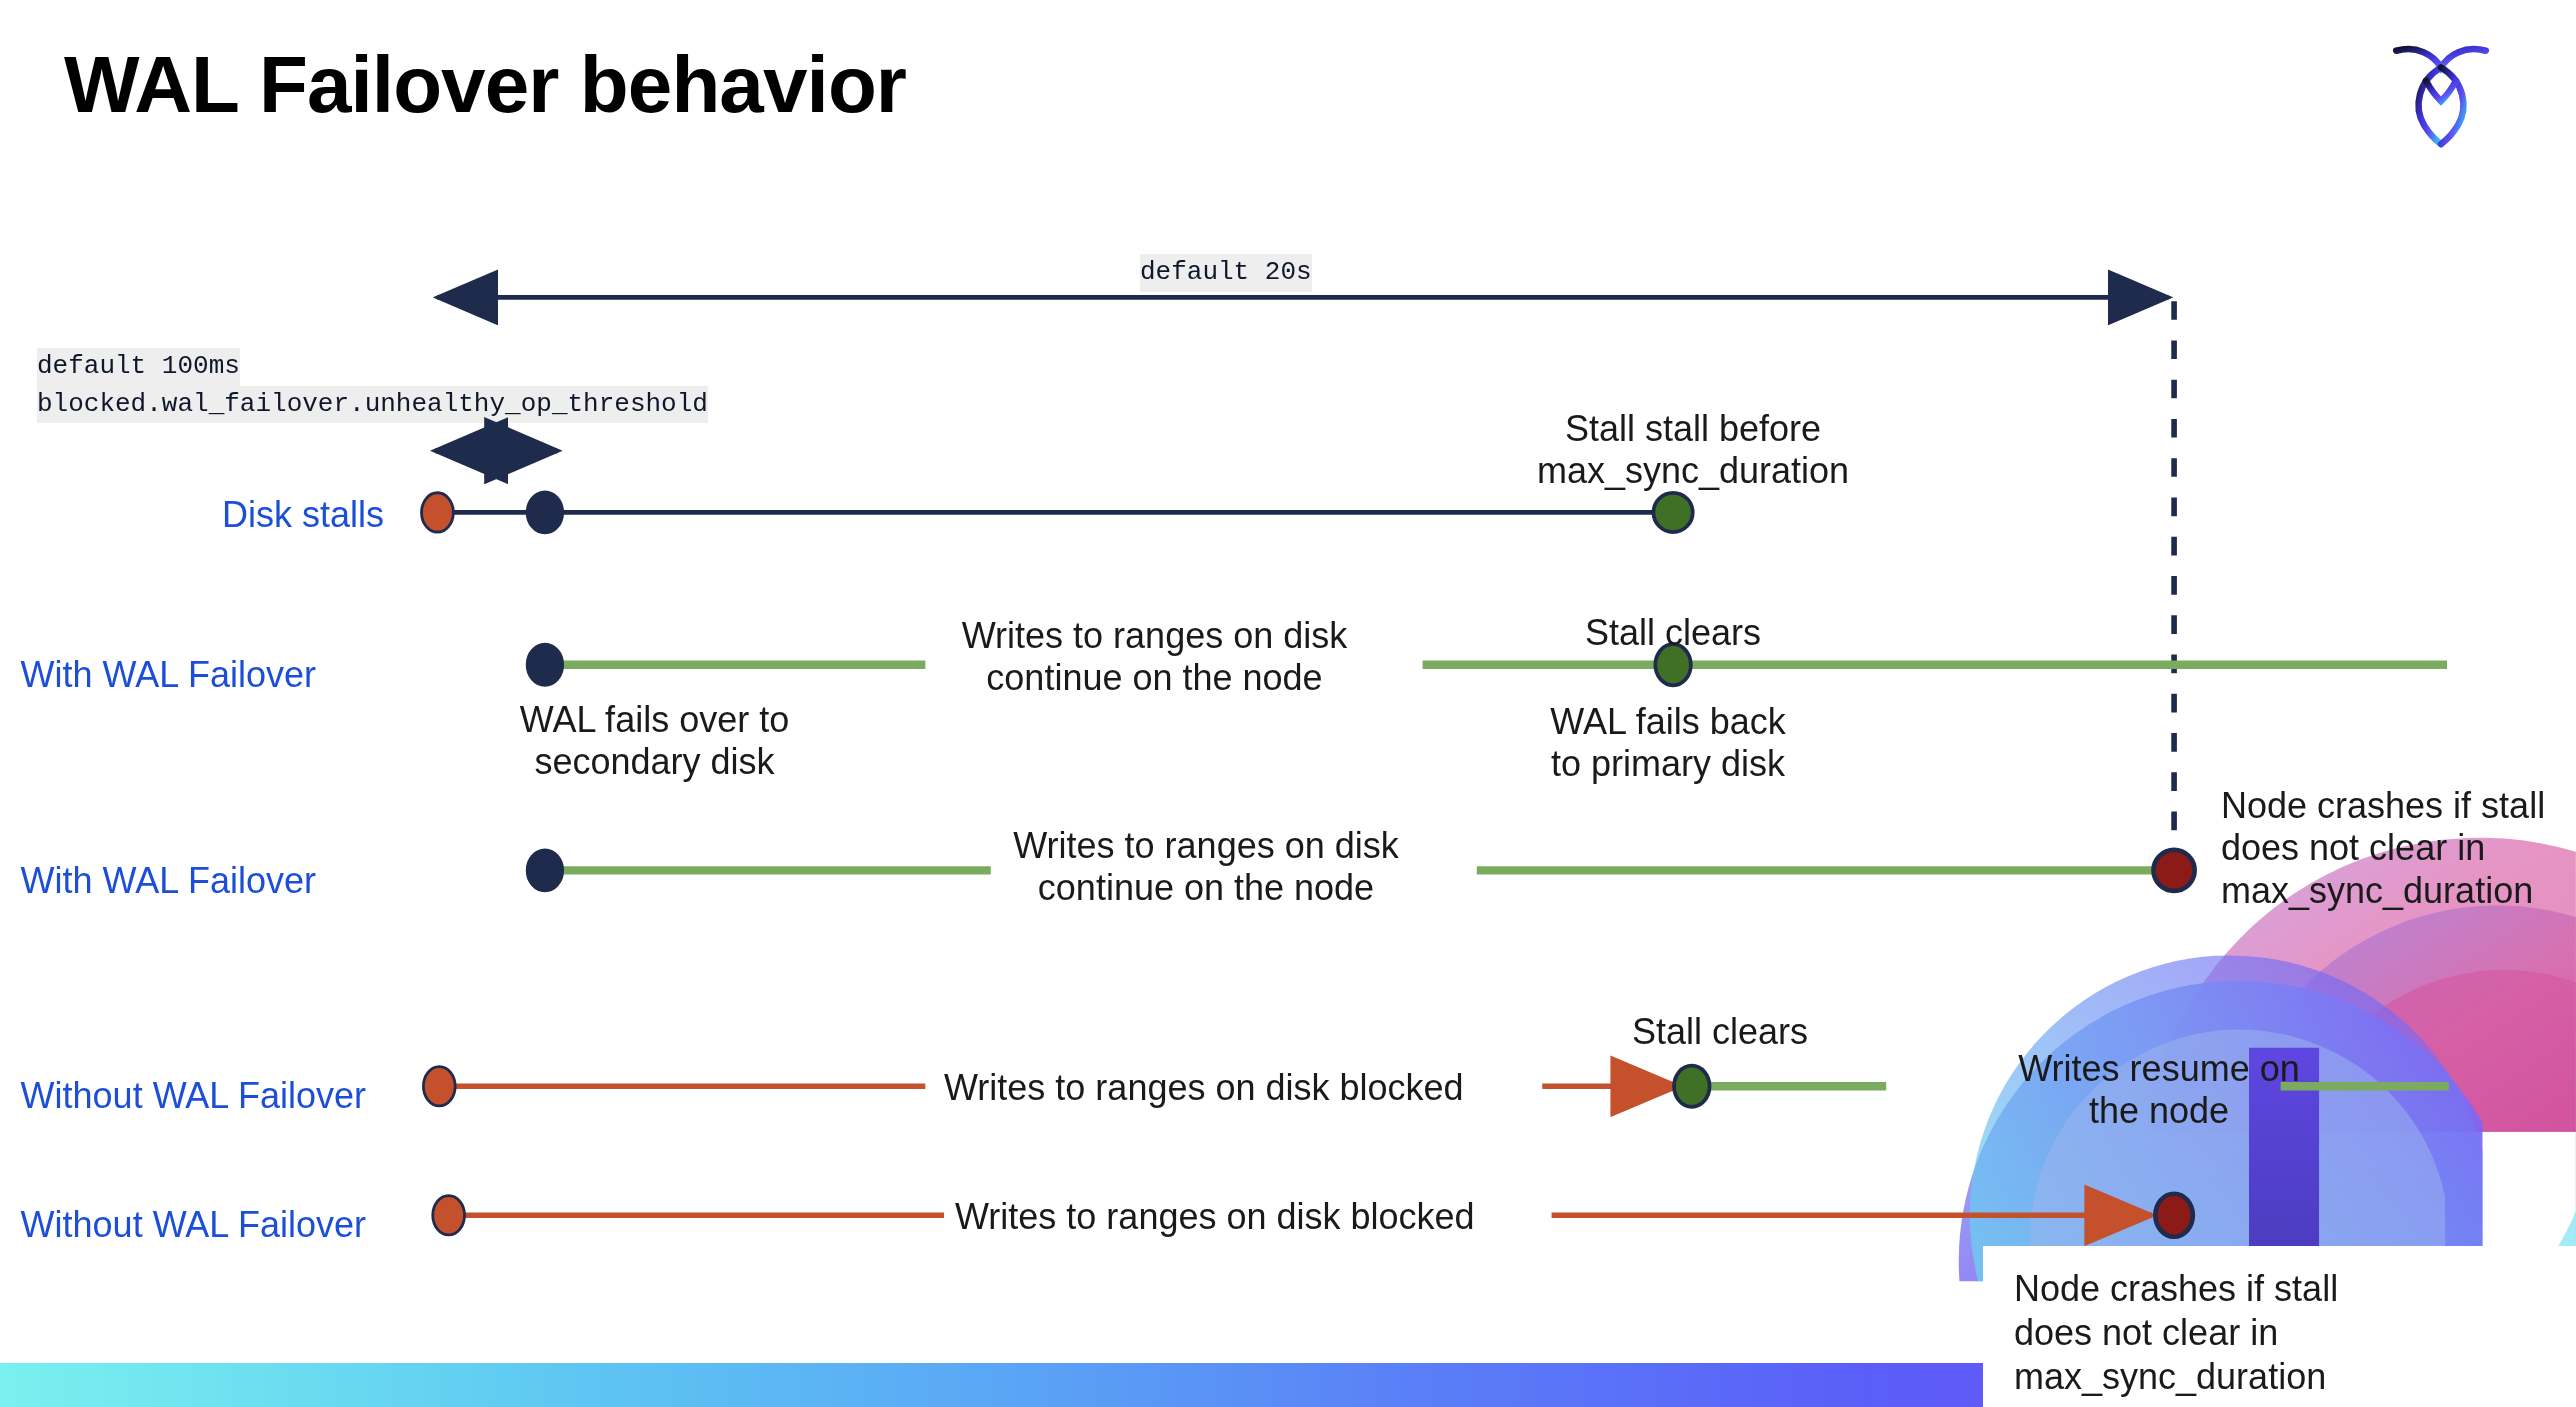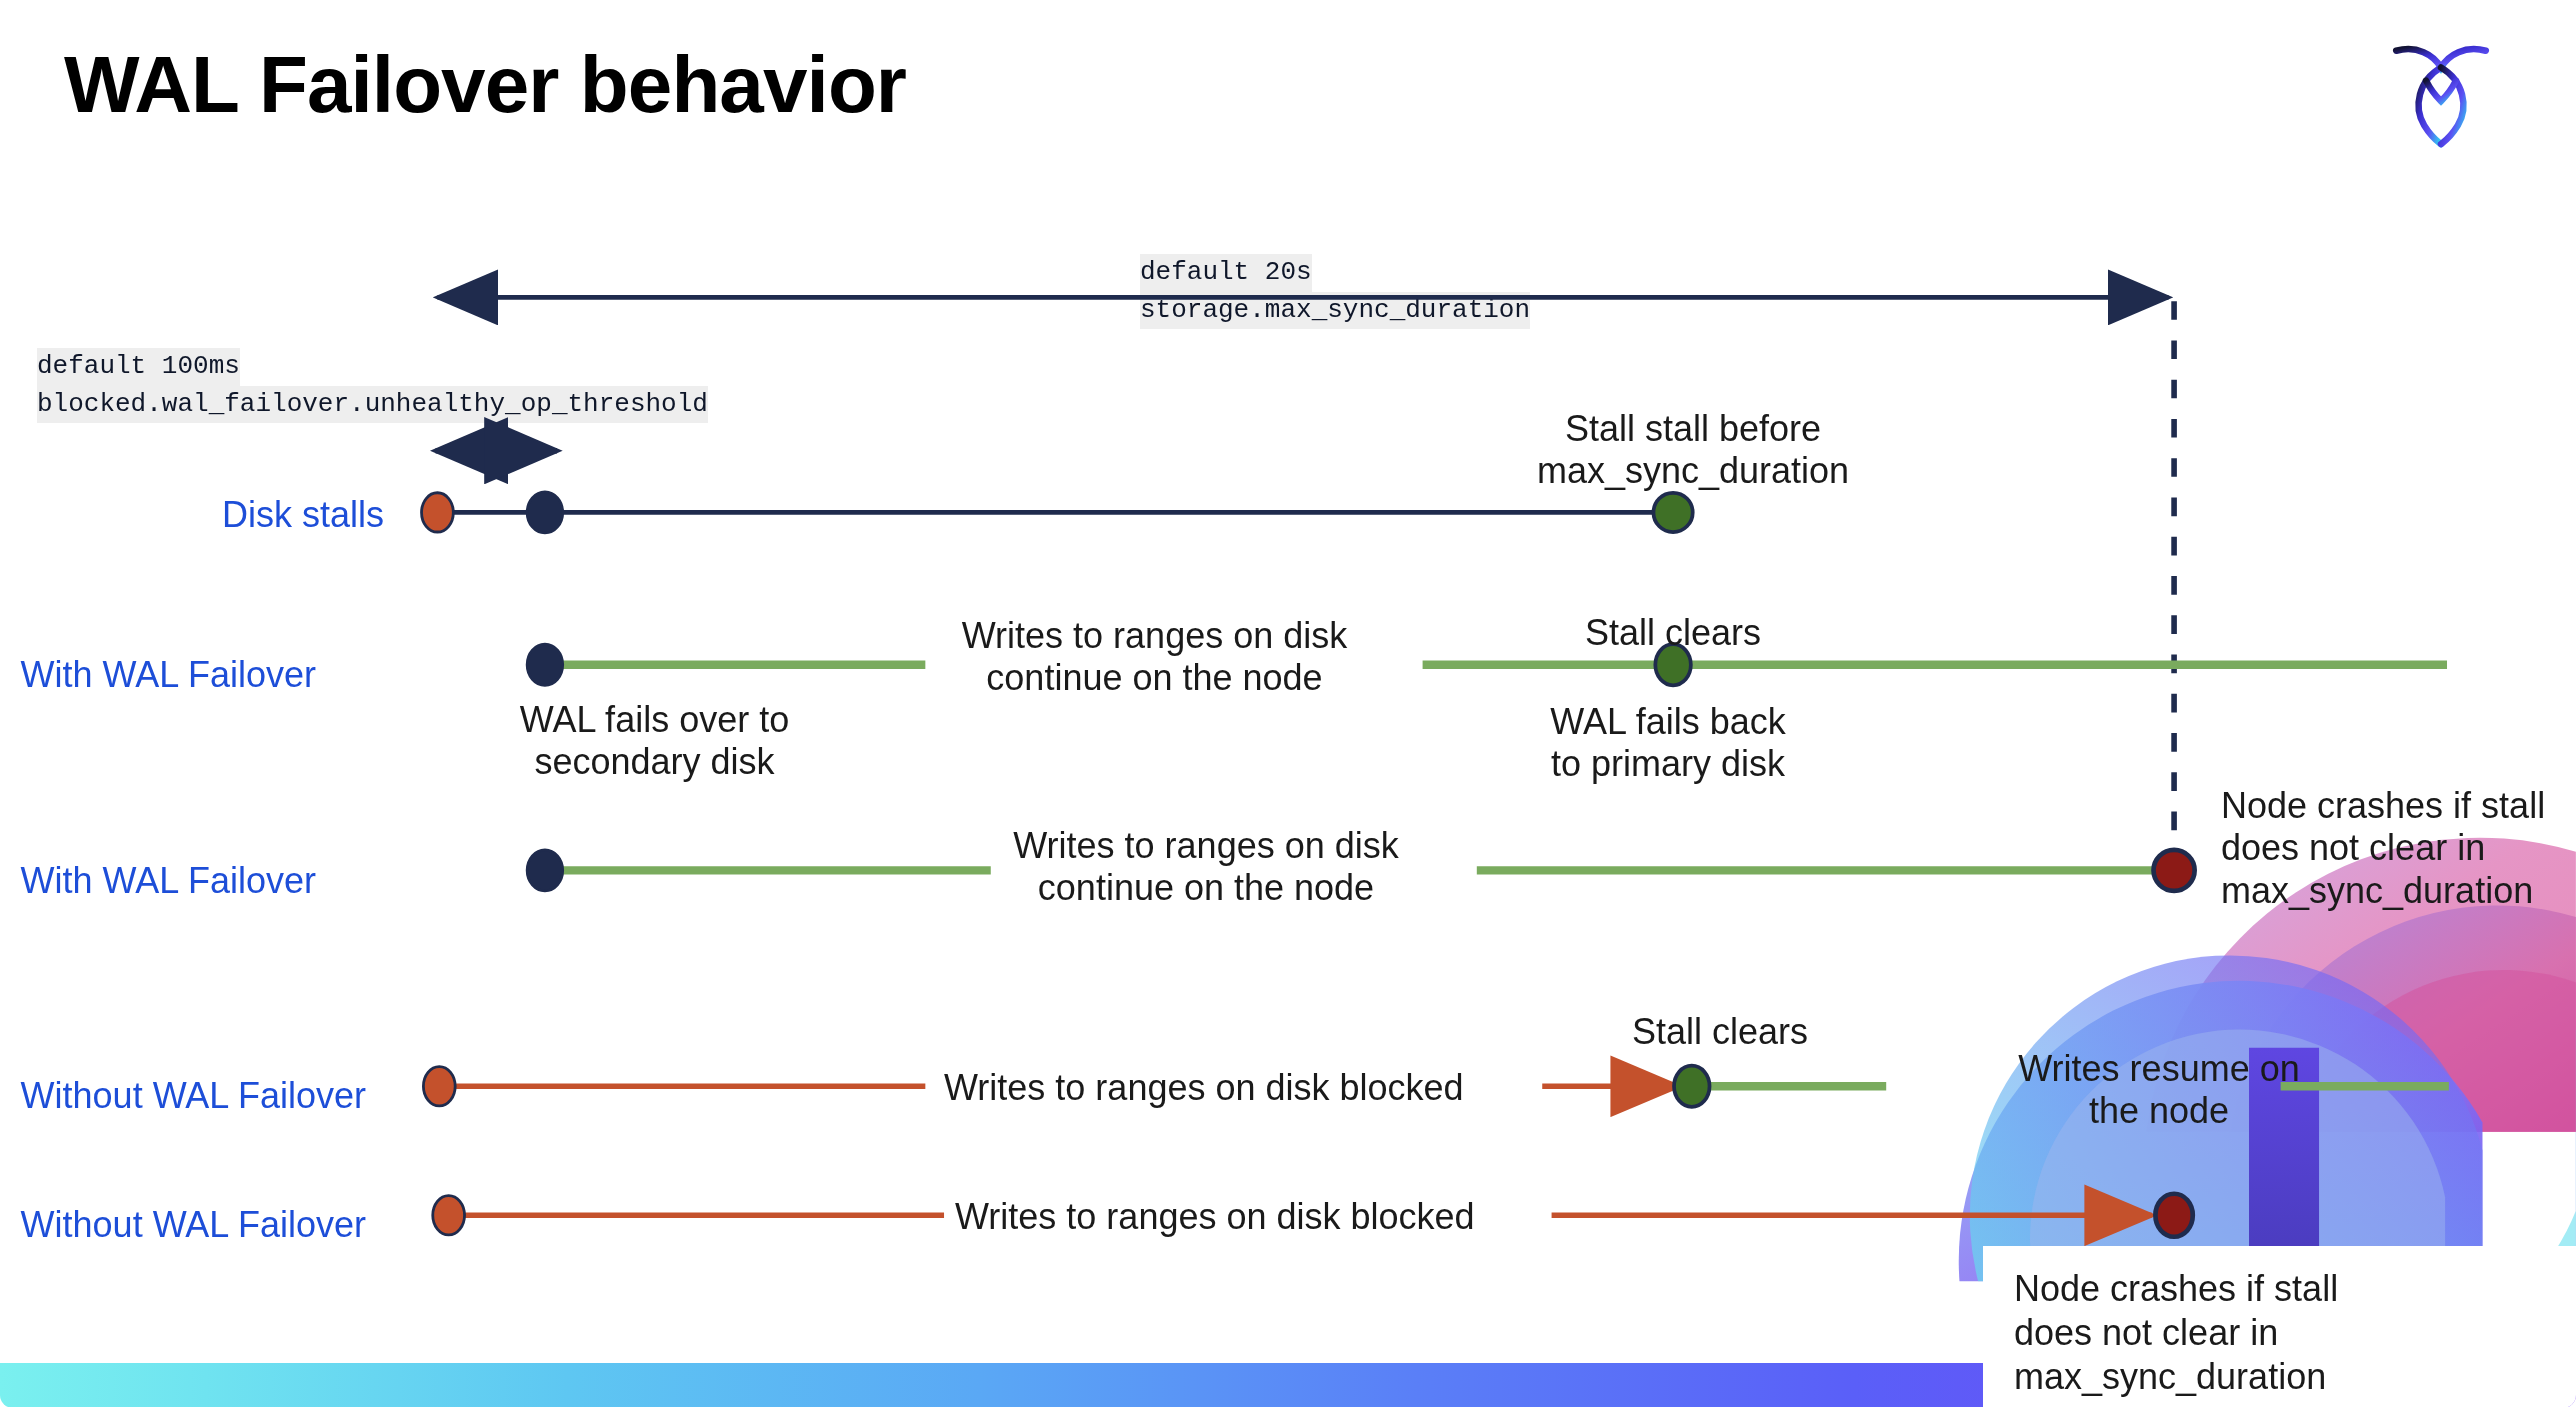--- a/index.html
+++ b/index.html
@@ -3,21 +3,21 @@
 <meta charset="utf-8">
 <style>
   html,body{margin:0;padding:0;}
   body{
     width:2576px;height:1408px;
     background:#ffffff;
     font-family:"Liberation Sans", sans-serif;
     overflow:hidden;
     position:relative;
   }
-  .slide{position:absolute;inset:0;overflow:hidden;border-radius:13px;}
+  .slide{position:absolute;inset:0;overflow:hidden;}
 
   
   #page-title{
     position:absolute;left:64px;top:39px;
     font-size:80px;font-weight:bold;letter-spacing:-0.9px;
     color:#000;white-space:nowrap;
     font-family:"Liberation Sans", sans-serif;
   }
 
   
@@ -137,21 +137,20 @@
         <path d="M60 42 C36 56 30 84 42 104 C50 117 56 121 60 124"></path>
         <path d="M60 42 C84 56 90 84 78 104 C70 117 64 121 60 124"></path>
         <path d="M44 56 C50 68 56 74 60 78 C64 74 70 68 76 56"></path>
         <path d="M60 78 L60 124"></path>
       </g>
     </svg>
   </div>
 
   <div class="code-block" style="left:1140px;top:254px;text-align:left;">
     <div>default 20s</div><br>
-    <div>storage.max_sync_duration</div>
   </div>
 
   <div class="code-block" style="left:37px;top:348px;text-align:left;">
     <div>default 100ms</div><br>
     <div>blocked.wal_failover.unhealthy_op_threshold</div>
   </div>
 
   <svg id="wires" viewBox="0 0 2756 1506" xmlns="http://www.w3.org/2000/svg">
     <defs>
       <marker id="navyArrowR" markerWidth="14" markerHeight="12" refX="13" refY="6" orient="auto">

